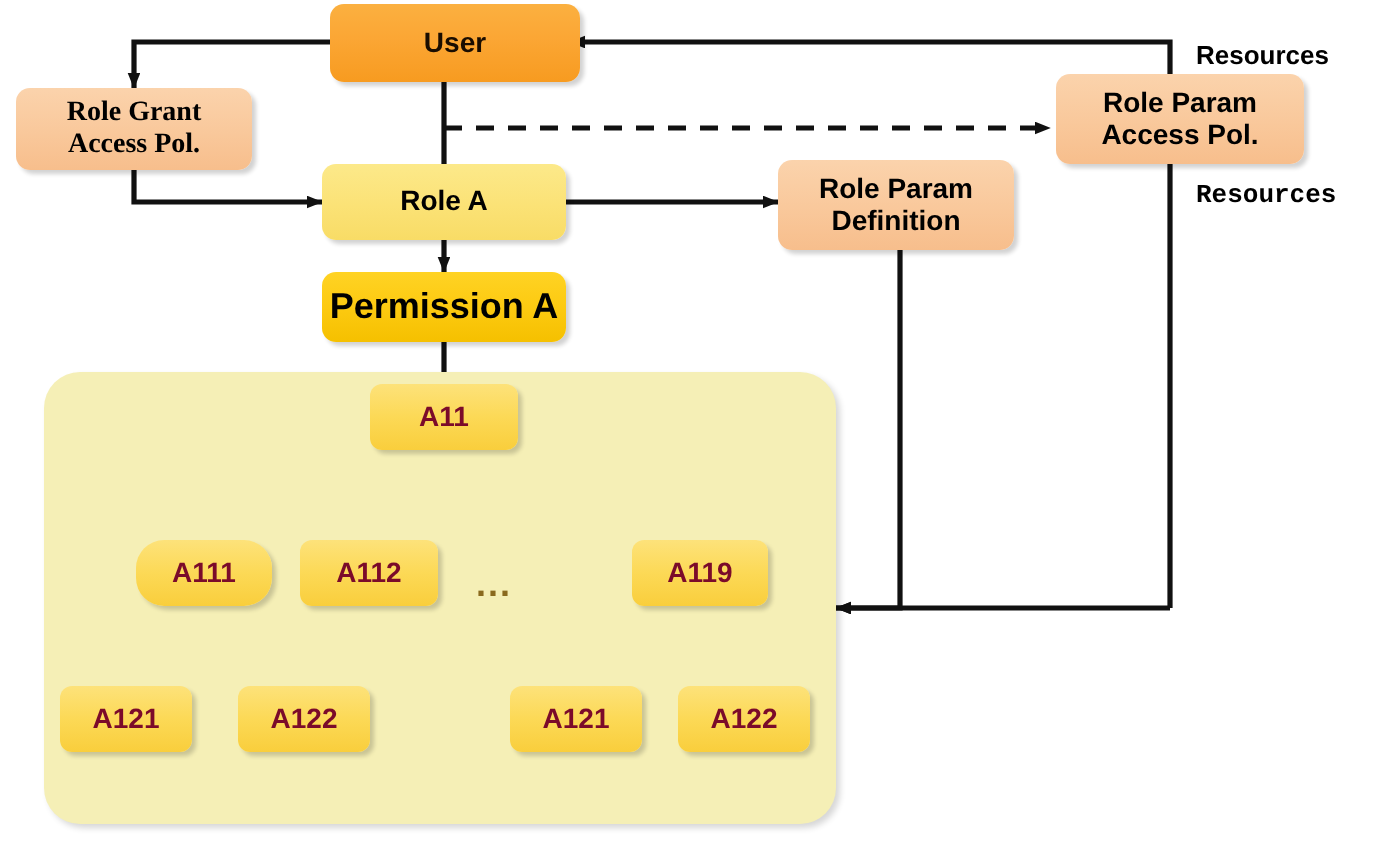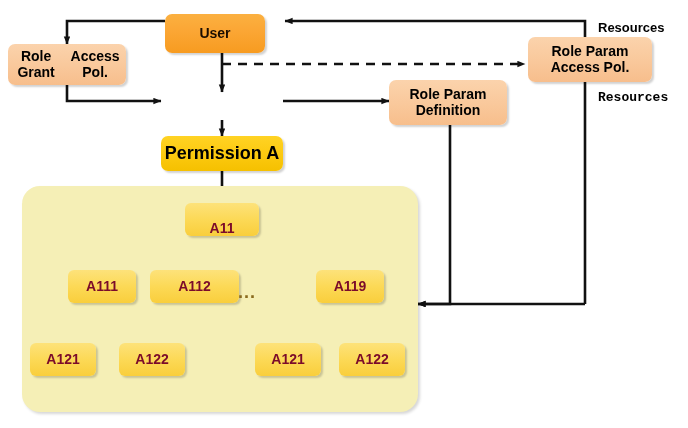--- a/index.html
+++ b/index.html
@@ -89,55 +89,58 @@
       <path d="M288,323 L288,343" marker-end="url(#ah)"></path>
       <path d="M372,323 L372,343" marker-end="url(#ah)"></path>
 
     </g>
 
     <path d="M222,64 L525,64" stroke="#111111" stroke-width="2.6" fill="none" stroke-dasharray="9,7" marker-end="url(#ah)"></path>
   </svg>
 
   <div id="tree-panel" style="left:22px;top:186px;width:396px;height:226px;"></div>
 
-  <div class="node n-user" style="left:165px;top:2px;width:100px;height:39px;margin-top:12px;">
+  <div class="node n-user" style="left:165px;top:2px;width:125px;height:39px;">
     <span>User</span>
   </div>
 
-  <div class="node n-peach" style="left:8px;top:44px;width:118px;height:41px;flex-direction:row;">
+  <div class="node n-peach" style="left:8px;top:44px;width:118px;height:41px;flex-direction:column;font-family:Liberation Serif, serif;">
     <span>Role Grant</span>
     <span>Access Pol.</span>
   </div>
 
+  <div class="node n-role" style="left:161px;top:82px;width:122px;height:38px;">
+    <span>Role A</span>
+  </div>
 
   <div class="node n-perm" style="left:161px;top:136px;width:122px;height:35px;">
     <span>Permission A</span>
   </div>
 
   <div class="node n-peach" style="left:389px;top:80px;width:118px;height:45px;flex-direction:column;">
     <span>Role Param</span>
     <span>Definition</span>
   </div>
 
   <div class="node n-peach" style="left:528px;top:37px;width:124px;height:45px;flex-direction:column;">
     <span>Role Param</span>
     <span>Access Pol.</span>
   </div>
 
   <div class="plain" style="left:598px;top:20px;">Resources</div>
   <div class="plain" style="left:598px;top:90px;font-family:Liberation Mono, monospace;">Resources</div>
 
-  <div class="node n-tree" style="left:185px;top:203px;width:74px;height:33px;align-items:flex-end;">
+  <div class="node n-tree" style="left:185px;top:192px;width:74px;height:33px;">
     <span>A11</span>
   </div>
 
-  <div class="node n-tree" style="left:68px;top:270px;width:68px;height:33px;">
+  <div class="node n-tree" style="left:68px;top:270px;width:68px;height:33px;border-radius:14px;">
     <span>A111</span>
   </div>
-  <div class="node n-tree" style="left:150px;top:270px;width:89px;height:33px;">
+  <div class="node n-tree" style="left:150px;top:270px;width:69px;height:33px;">
     <span>A112</span>
   </div>
   <div class="node n-tree" style="left:316px;top:270px;width:68px;height:33px;">
     <span>A119</span>
   </div>
 
   <div class="ellipsis" style="left:238px;top:282px;">...</div>
 
   <div class="node n-tree" style="left:30px;top:343px;width:66px;height:33px;">
     <span>A121</span>

